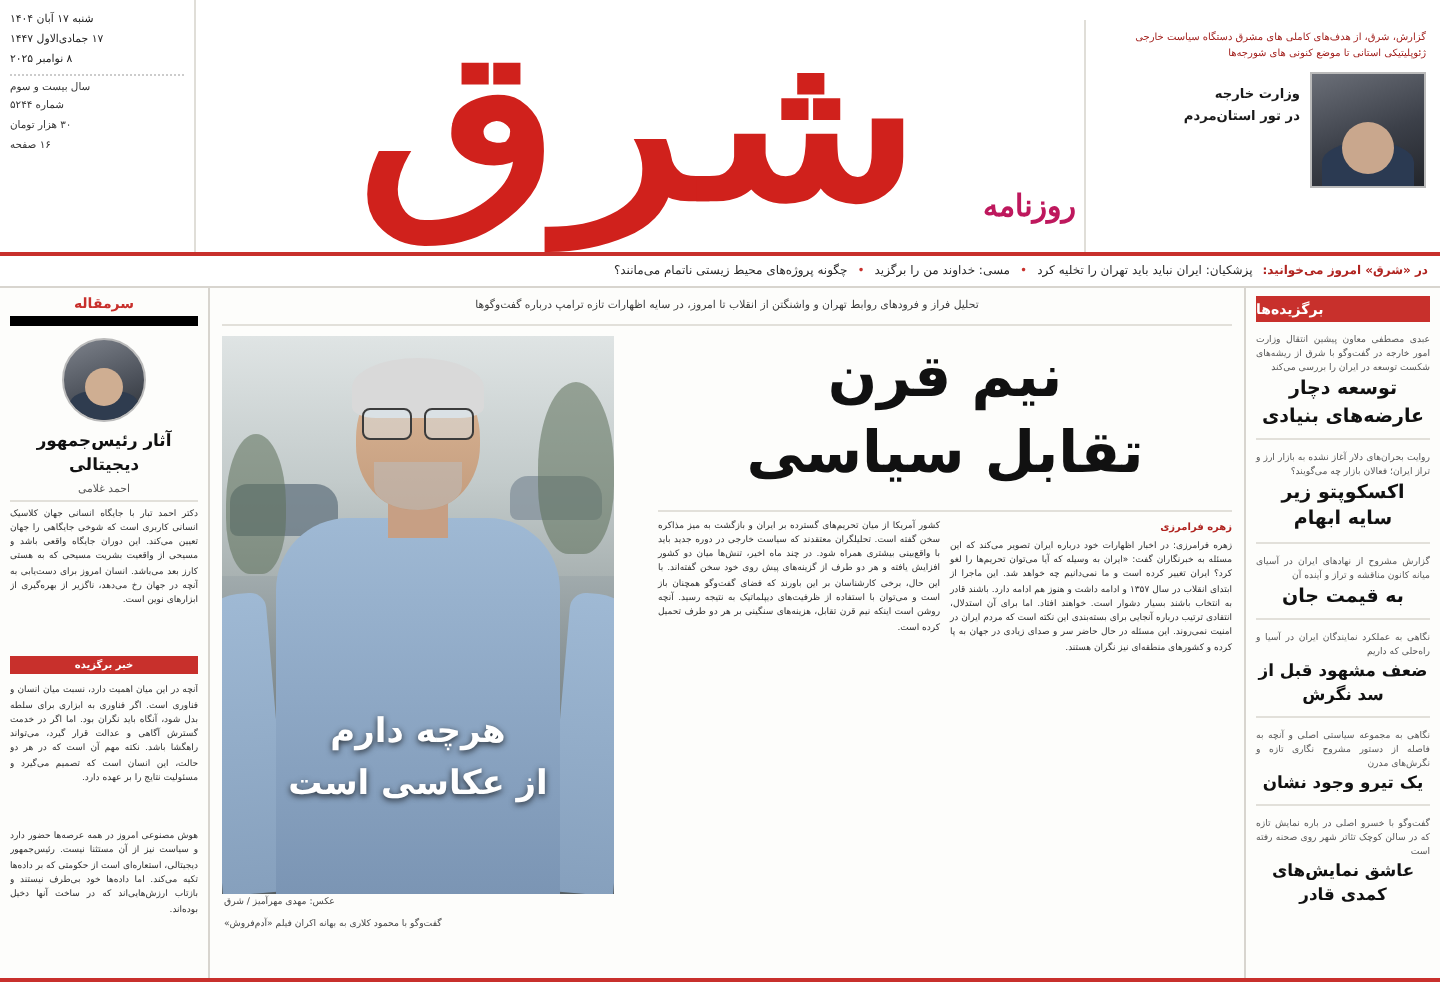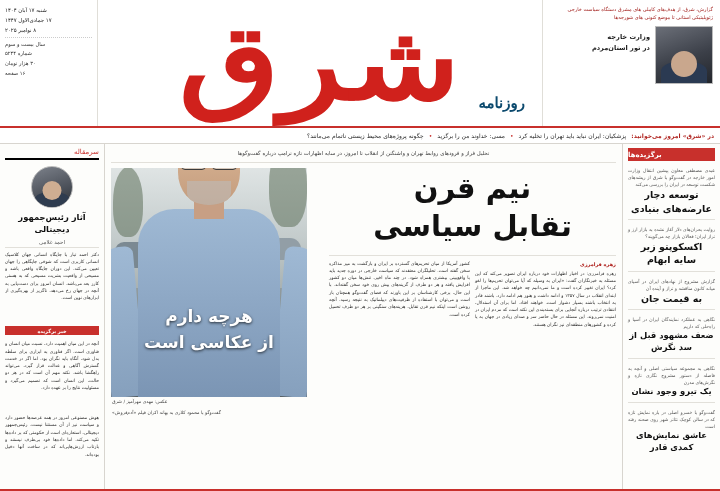--- a/index.html
+++ b/index.html
@@ -32,20 +32,21 @@
   }
 
   
   .mh-right {
     width: 178px;
     padding: 6px 7px 4px 7px;
     display: flex;
     flex-direction: column;
     gap: 3px;
     border-left: 1px solid #e0ded8;
+    margin-top: 10px;
   }
 
   .mh-kicker {
     font-size: 5px;
     color: #a21f1c;
     line-height: 1.5;
     text-align: right;
   }
 
   .mh-photo-row {
@@ -117,23 +118,23 @@
     color: #d0211c;
     line-height: 0.8;
     letter-spacing: -6px;
     transform: scaleX(1.25);
     white-space: nowrap;
   }
 
   .logo-rooznameh {
     position: absolute;
     bottom: 12px;
-    right: 13px;
+    right: 0;
     font-size: 15px;
-    color: #0c4a6e;
+    color: #be185d;
     font-weight: bold;
     font-family: "DejaVu Serif", serif;
   }
 
   .mh-left {
     width: 98px;
     padding: 5px 5px;
     display: flex;
     flex-direction: column;
     gap: 1.5px;
@@ -257,21 +258,21 @@
 
   .photo-col {
     width: 196px;
     display: flex;
     flex-direction: column;
   }
 
   .lead-photo {
     position: relative;
     width: 100%;
-    height: 229px;
+    height: 279px;
     overflow: hidden;
     background: linear-gradient(180deg,#cfd6d8 0%,#b9c2c4 40%,#9aa4a6 100%);
   }
 
   
   .lp-bg {
     position: absolute; inset: 0;
     background:
       linear-gradient(180deg, rgba(206,213,214,1) 0%, rgba(168,178,180,1) 38%, rgba(120,130,133,1) 70%, rgba(86,95,99,1) 100%);
   }
@@ -405,23 +406,23 @@
     width: 104px;
     padding: 4px 5px;
     display: flex;
     flex-direction: column;
     gap: 3px;
   }
 
   .op-head {
     font-size: 7px;
     color: #c8302c;
-    font-weight: normal;
-    text-align: right;
-    border-bottom: 2px solid #000000;
+    font-weight: bold;
+    text-align: center;
+    border-bottom: 5px solid #000000;
     padding-bottom: 2px;
   }
 
   .op-photo {
     width: 42px; height: 42px;
     margin: 3px auto 1px auto;
     border-radius: 50%;
     background: linear-gradient(160deg,#7d828b 0%, #4b5059 60%, #2c3036 100%);
     position: relative; overflow: hidden;
     border: 1px solid #bbb;

